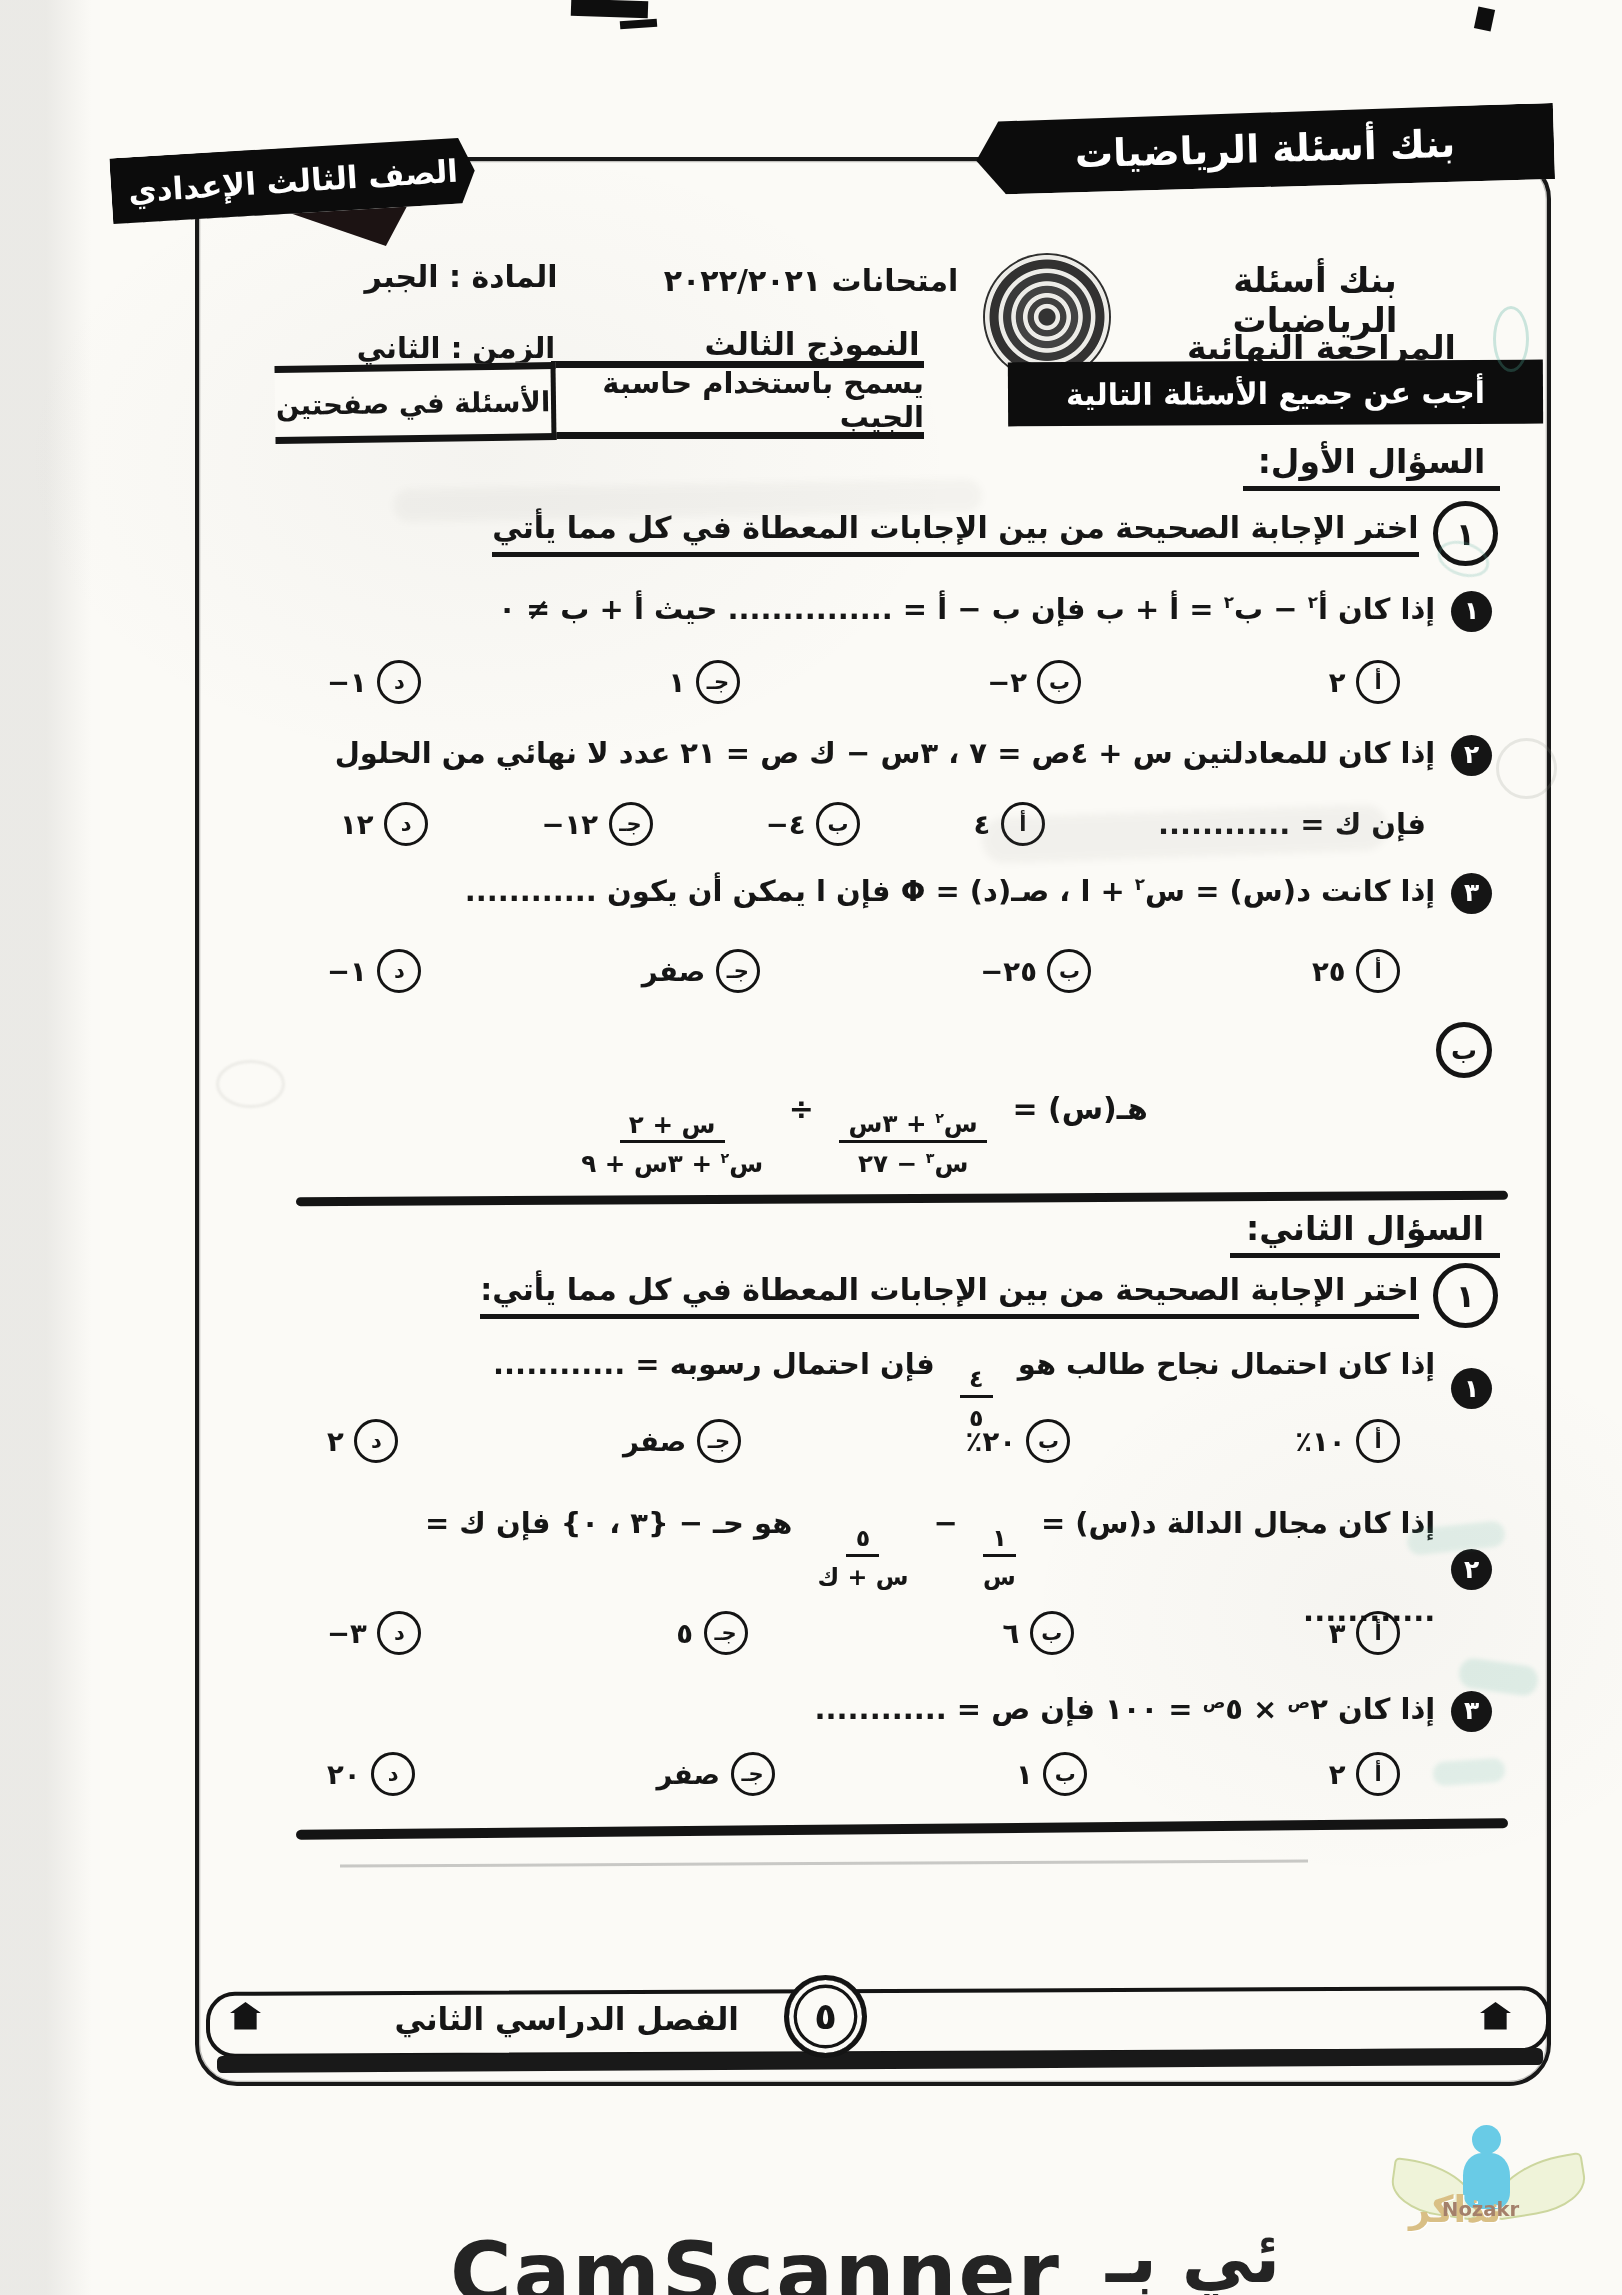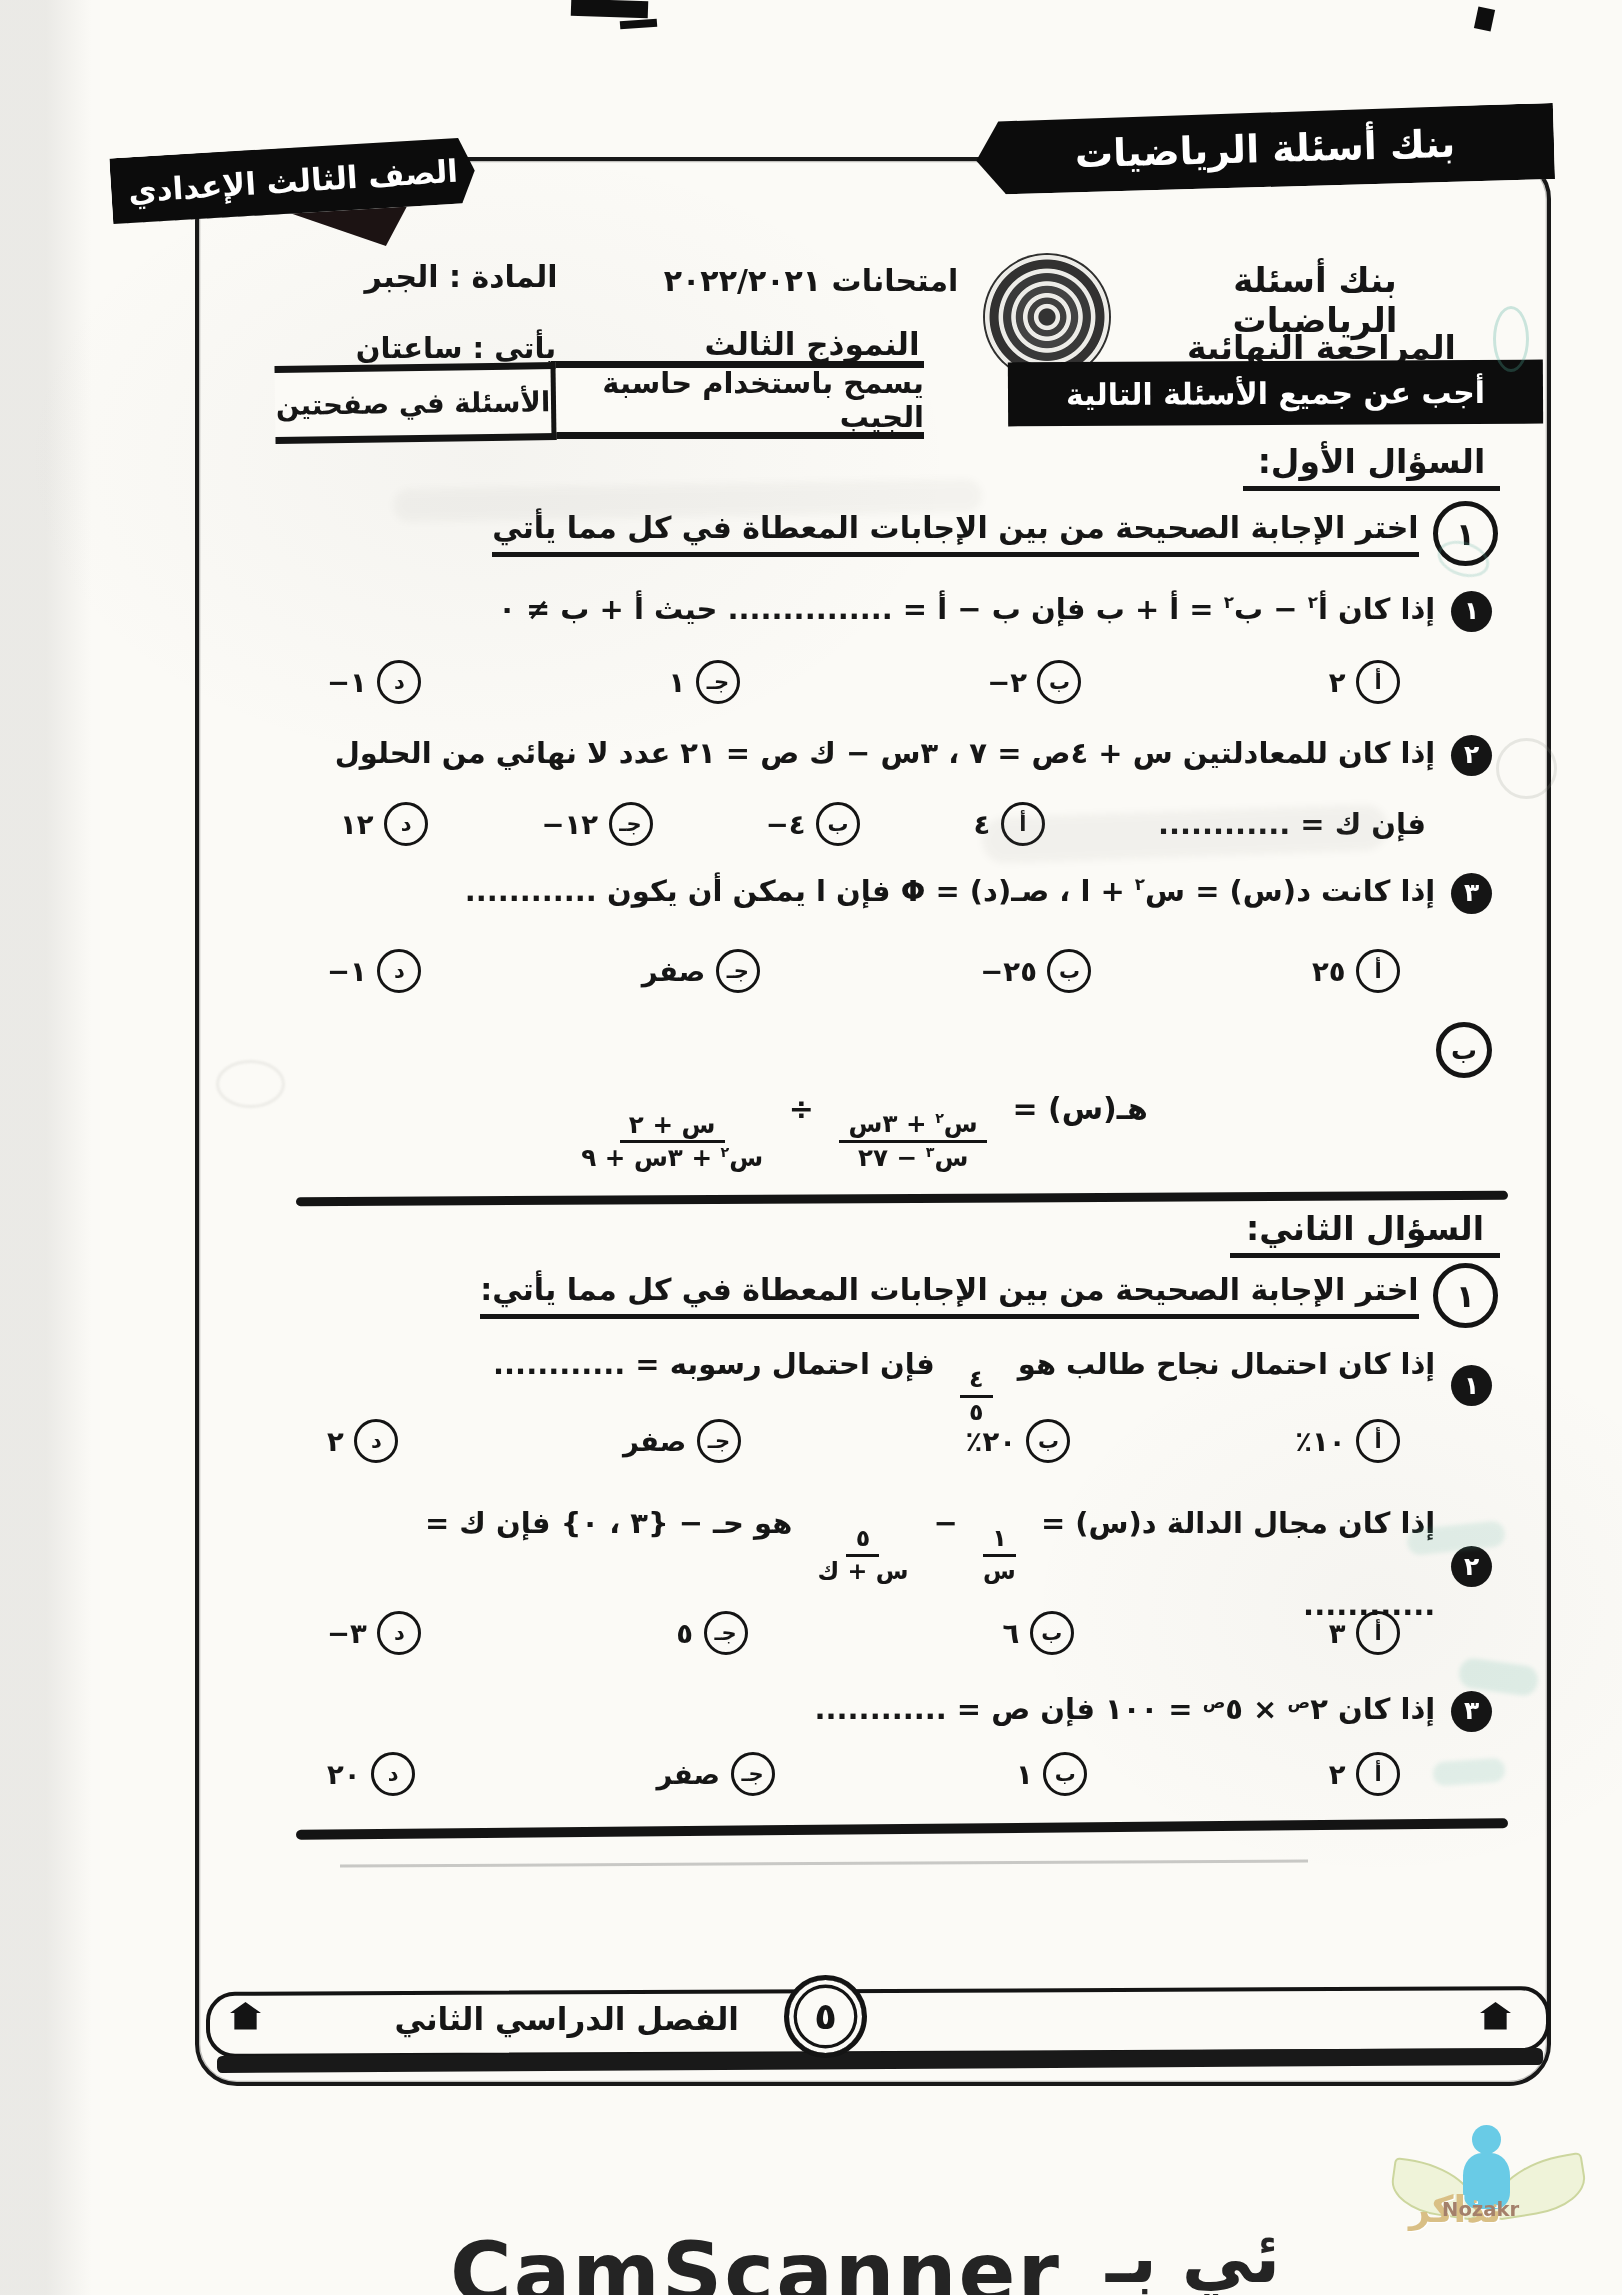--- a/index.html
+++ b/index.html
@@ -87,21 +87,21 @@
     flex:0 0 auto;width:41px;height:41px;background:#151515;color:#fff;border-radius:50%;
     display:flex;align-items:center;justify-content:center;font-size:25px;font-weight:900;margin-top:2.6px;
   }
   .q-text{flex:1;}
   sup{font-size:.58em;}
   .frac{
     display:inline-flex;flex-direction:column;align-items:center;vertical-align:-0.55em;
     margin:0 15px;line-height:1.08;font-size:.82em;font-weight:800;
   }
   .frac .fn{border-bottom:3.3px solid #141414;padding:0 9.2px 2px;}
-  .frac .fd{padding-top:2px;}
+  .frac .fd{padding-top:8px;}
   .choices{display:flex;justify-content:space-between;align-items:center;font-size:27.5px;font-weight:800;}
   .choice{display:flex;align-items:center;gap:10.5px;}
   .cl{
     width:38px;height:38px;border:3.9px solid #141414;border-radius:50%;
     display:flex;align-items:center;justify-content:center;font-size:21px;font-weight:900;flex:0 0 auto;
   }
   .cv{unicode-bidi:isolate;}
   .tail-label{font-size:29px;font-weight:800;}
   .divider{background:#141414;border-radius:5.2px;}
   .formula{font-size:30px;font-weight:800;text-align:center;}
@@ -154,21 +154,21 @@
   <div class="abs corner-wedge"></div>
   <div class="abs banner banner-left">
     <span>الصف الثالث الإعدادي</span>
   </div>
 
   <div class="abs h-txt" style="left:1145px;top:260px;width:340px;font-size:34px;">بنك أسئلة الرياضيات</div>
   <div class="abs h-txt" style="left:1158px;top:328px;width:327px;font-size:33px;">المراجعة النهائية</div>
   <div class="abs h-txt" style="left:641px;top:263px;width:340px;font-size:30px;">امتحانات ٢٠٢٢/٢٠٢١</div>
   <div class="abs h-txt" style="left:681px;top:326px;width:262px;font-size:31px;">النموذج الثالث</div>
   <div class="abs h-txt" style="left:353px;top:259px;width:216px;font-size:30px;">المادة : الجبر</div>
-  <div class="abs h-txt" style="left:338px;top:331px;width:236px;font-size:29px;">يأتي : ساعتان</div>
+  <div class="abs h-txt" style="left:338px;top:331px;width:236px;font-size:29px;">الزمن : الثاني</div>
   <div class="abs seal"></div>
 
   <div class="abs bar-black">
     <span>أجب عن جميع الأسئلة التالية</span>
   </div>
   <div class="abs bar-cell bar-mid">
     <span>يسمح باستخدام حاسبة الجيب</span>
   </div>
   <div class="abs bar-cell bar-left">
     <span>الأسئلة في صفحتين</span>

